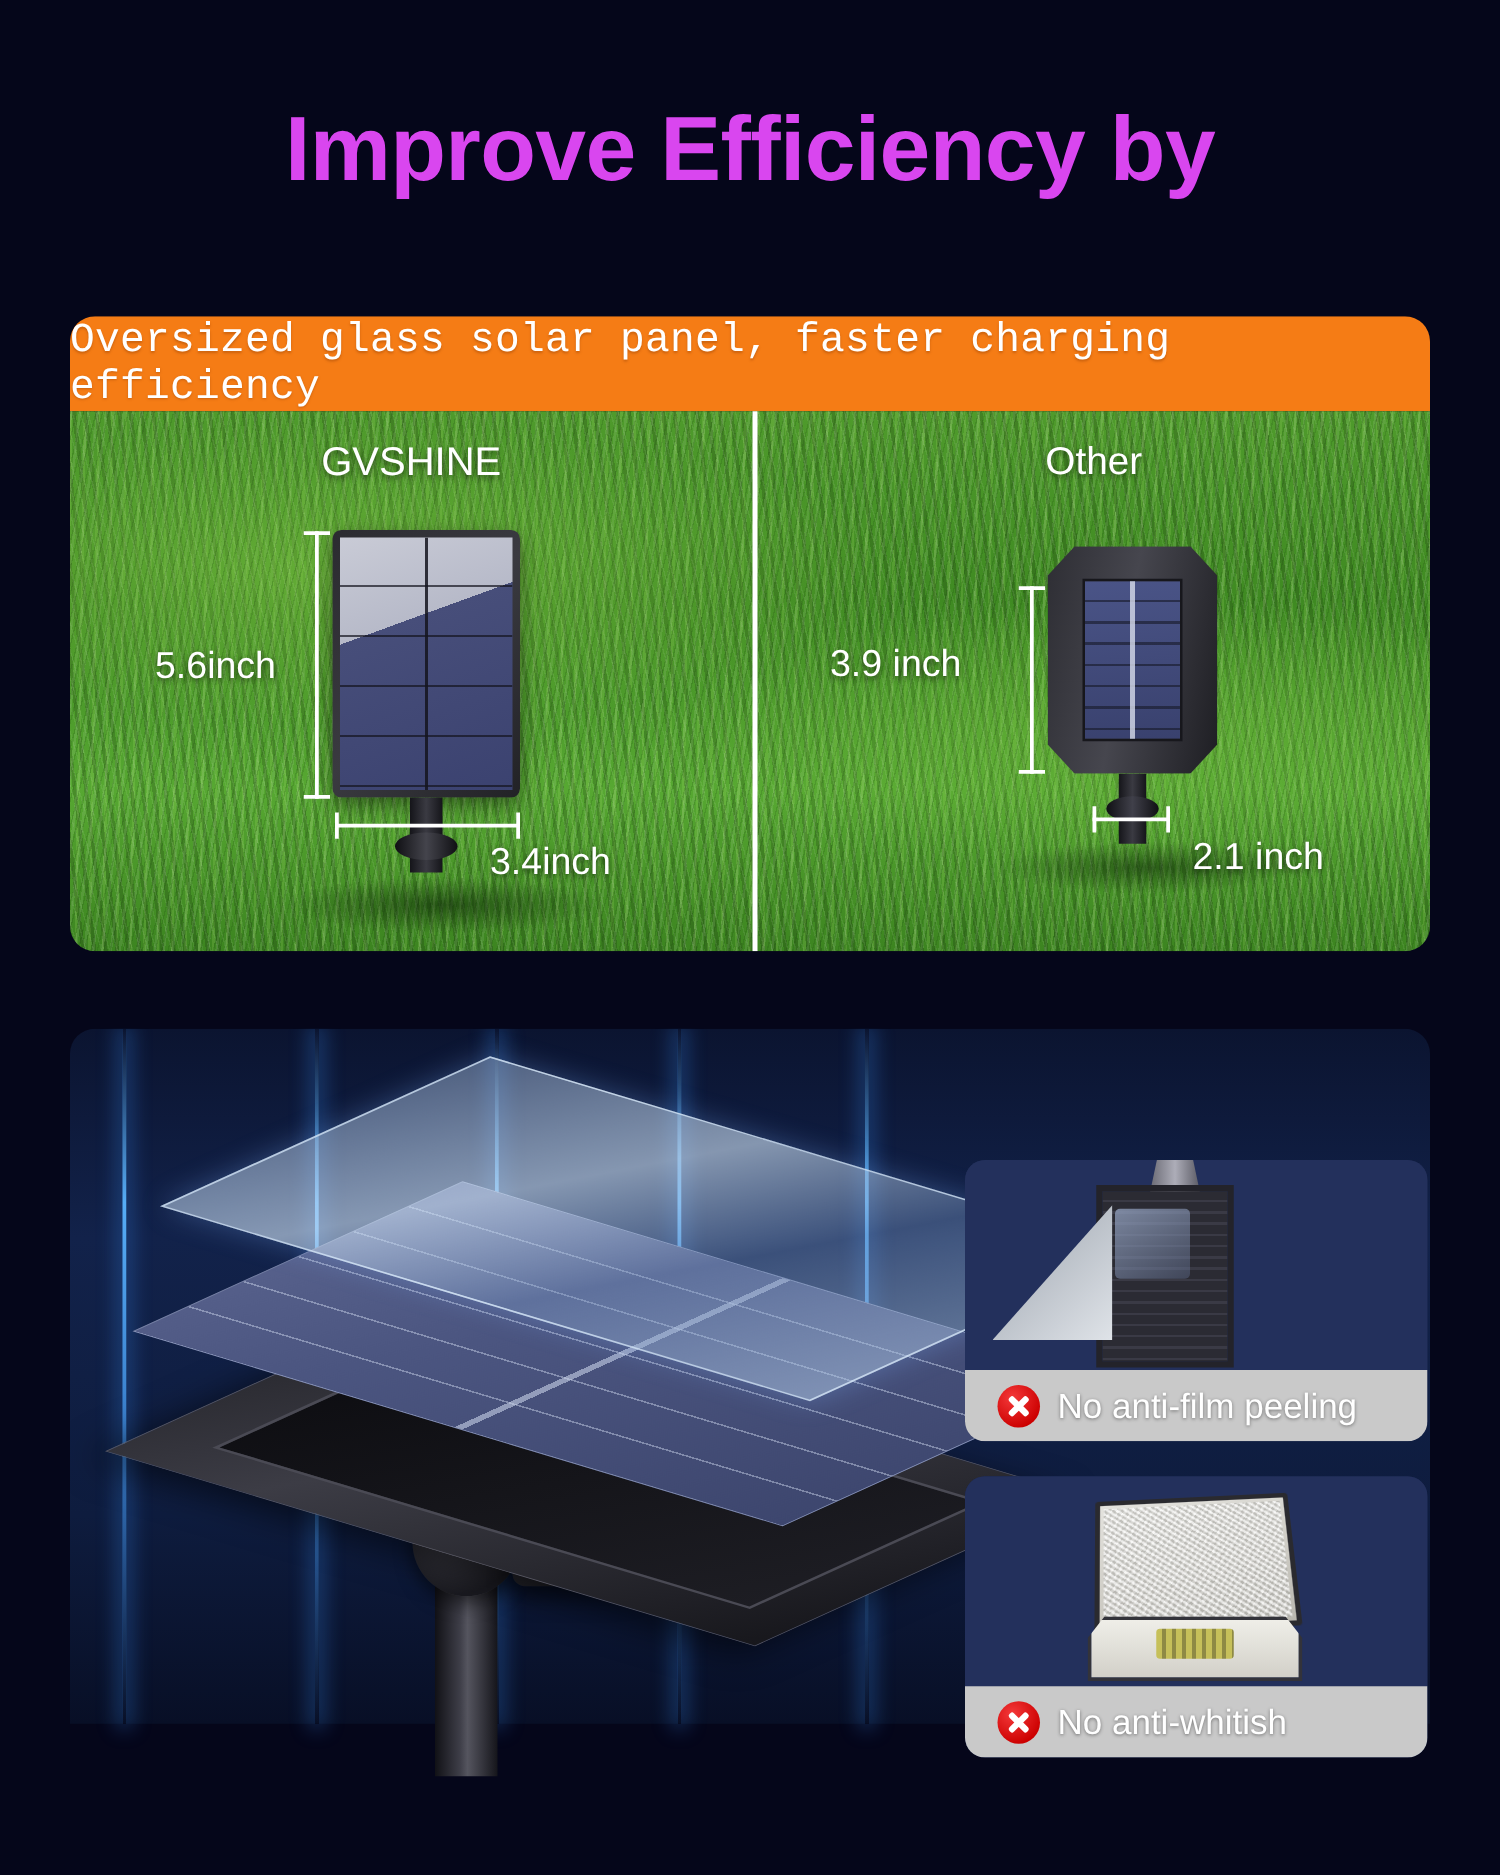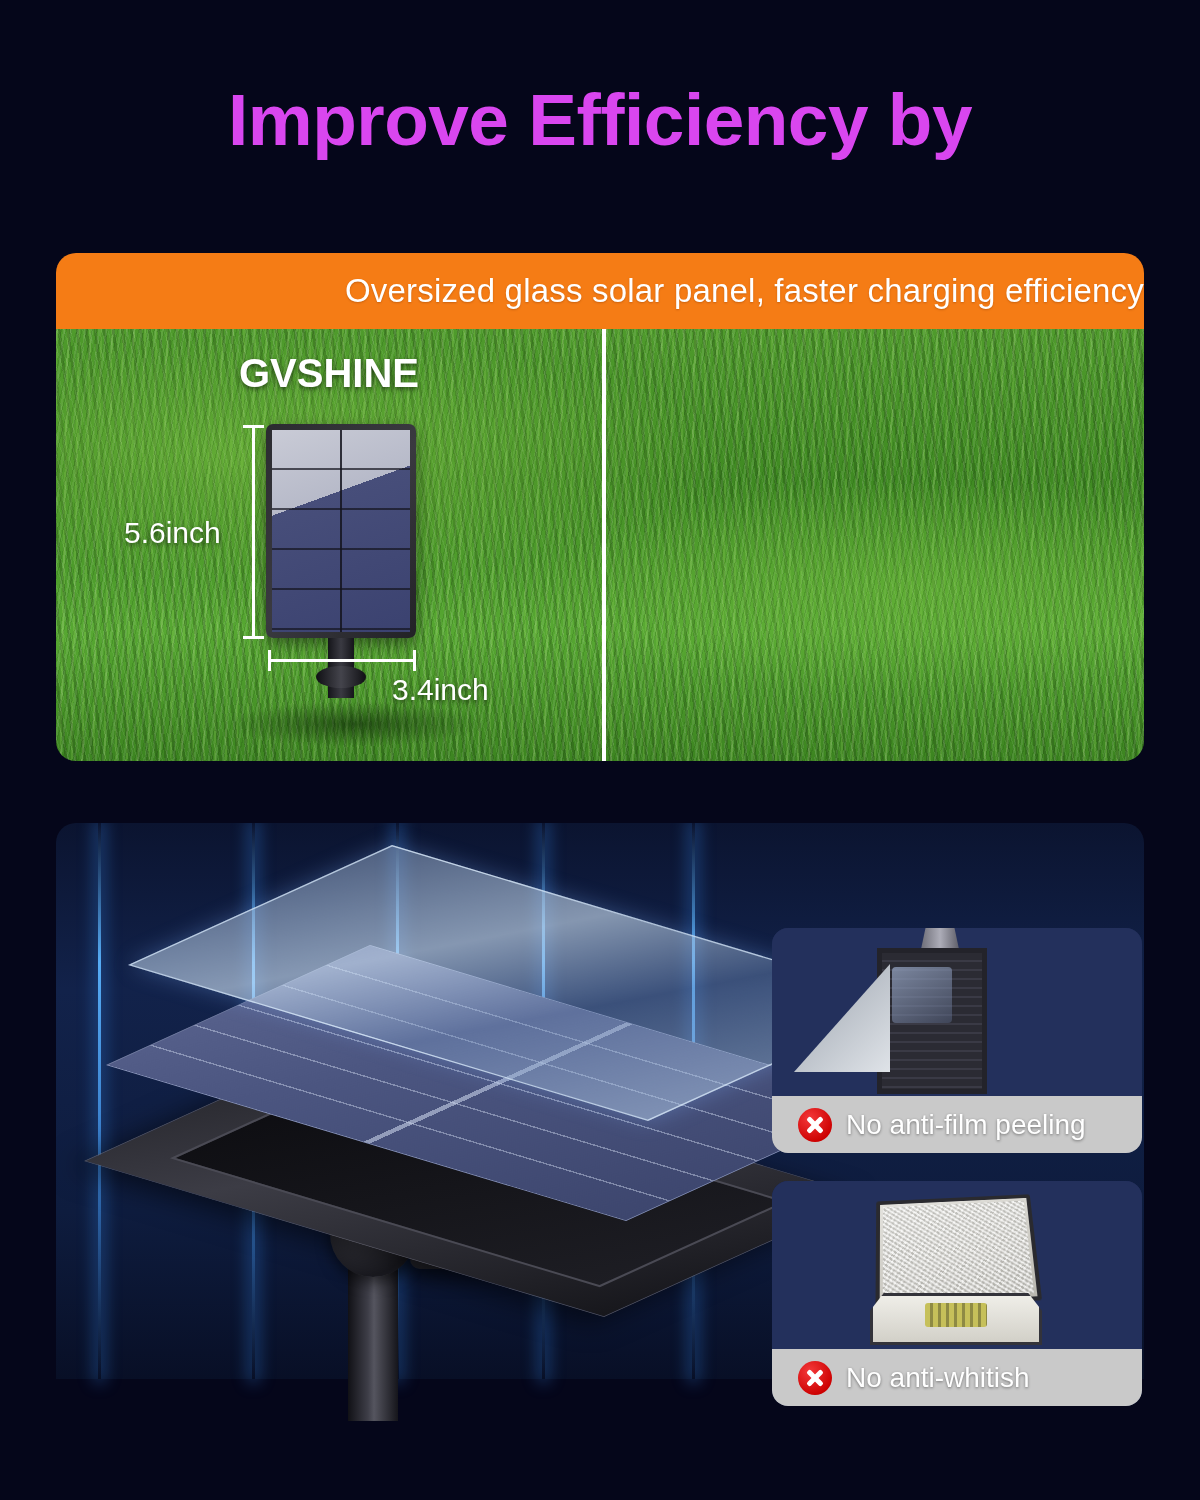--- a/index.html
+++ b/index.html
@@ -48,21 +48,22 @@
     border-radius: 20px;
     overflow: hidden;
   }
   .banner {
     position: relative;
     width: 100%;
     height: 76px;
     background: #F57C15;
     display: flex;
     align-items: center;
-    justify-content: flex-end;
+    justify-content: center;
+    font-family: Liberation Mono, monospace;
   }
   .banner-text {
     color: #ffffff;
     font-size: 33px;
     letter-spacing: 0.2px;
     text-shadow: 0 1px 2px rgba(120,50,0,.35);
   }
 
   .grass-stage {
     position: relative;
@@ -95,22 +96,22 @@
   .half { position: absolute; top: 0; height: 432px; z-index: 5; }
   .half.left  { left: 0;     width: 546px; }
   .half.right { left: 550px; width: 538px; }
 
   .brand-label {
     position: absolute;
     top: 22px;
     width: 100%;
     text-align: center;
     color: #ffffff;
-    font-size: 40px;
-    font-weight: bold;
+    font-size: 32px;
+    font-weight: normal;
     text-shadow: 0 2px 5px rgba(0,0,0,.55);
   }
   .brand-label.plain { font-weight: normal; font-size: 31px; }
 
   
   .gv-lamp { position: absolute; left: 210px; top: 95px; width: 150px; }
   .gv-panel {
     position: relative;
     width: 150px; height: 214px;
     background: linear-gradient(130deg,#2b2b30 0%,#3a3a40 50%,#222226 100%);
@@ -481,20 +482,39 @@
         <div class="gv-collar"></div>
       </div>
 
       <div class="dim-line-v" style="left:196px;top:96px;height:214px;"></div>
       <div class="dim-label" style="left:68px;top:187px;">5.6inch</div>
 
       <div class="dim-line-h" style="left:212px;top:330px;width:148px;"></div>
       <div class="dim-label" style="left:336px;top:344px;">3.4inch</div>
     </div>
 
+    <div class="half right">
+      <div class="brand-label plain">Other</div>
+
+      <div class="ot-shadow" style="left:190px;top:344px;"></div>
+
+      <div class="ot-lamp">
+        <div class="ot-body">
+          <div class="ot-cells"></div>
+        </div>
+        <div class="ot-stem"></div>
+        <div class="ot-collar"></div>
+      </div>
+
+      <div class="dim-line-v" style="left:218px;top:140px;height:150px;"></div>
+      <div class="dim-label" style="left:58px;top:186px;">3.9 inch</div>
+
+      <div class="dim-line-h" style="left:268px;top:325px;width:62px;"></div>
+      <div class="dim-label" style="left:348px;top:340px;">2.1 inch</div>
+    </div>
 
   </div>
 </div>
 
 <div class="section-two">
 
 
   <div class="blue-stage">
 
     <div class="ray" style="left:42px;"></div>

